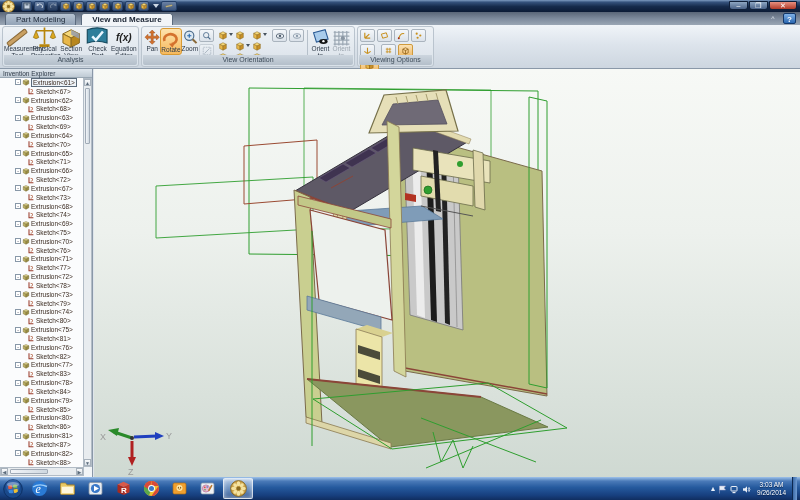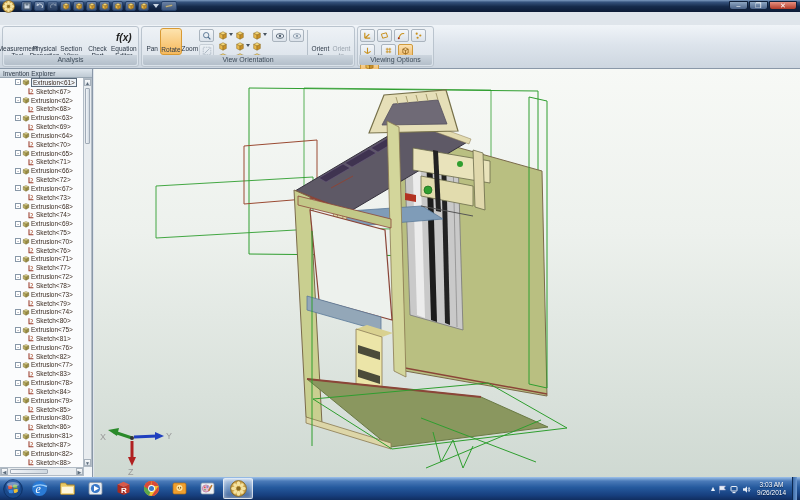--- a/index.html
+++ b/index.html
@@ -34,21 +34,21 @@
     background:linear-gradient(180deg,#7fb2e8,#2a66b0); border:1px solid #14386a; color:#fff; font-size:8px;
     font-weight:bold; text-align:center; line-height:11px; }
 
   
   #ribbon { position:absolute; left:0; top:25px; width:800px; height:44px;
     background:linear-gradient(180deg,#f0f4f8 0%, #dde4ec 45%, #cdd6e0 100%); border-bottom:1px solid #8a98a8; }
   .rgroup { position:absolute; top:1px; height:41px; border:1px solid #bac4ce; border-radius:3px;
     background:linear-gradient(180deg,#eef2f6,#d9e1e9); }
   .rgroup-label { position:absolute; left:1px; right:1px; bottom:1px; height:10px; font-size:7px; color:#3c4a58;
     text-align:center; line-height:10px; background:linear-gradient(180deg,#ccd5de,#b4bfca); border-radius:0 0 2px 2px; }
-  .bigbtn { display:flex; flex-direction:column; align-items:center; width:27px; padding-top:2px; }
+  .bigbtn { display:flex; flex-direction:column; width:27px; padding-top:2px; }
   .bigbtn .bicon { height:15px; display:flex; align-items:center; justify-content:center; }
   .bigbtn .blabel { font-size:6.5px; line-height:6.5px; color:#2c3846; text-align:center; margin-top:1px; }
   .bigbtn.disabled .blabel { color:#9aa4ae; }
   .bigbtn.hl { background:linear-gradient(180deg,#fde3ae,#f6b95c); border:1px solid #d89a34; border-radius:3px; }
   #grp-analysis { left:2px; width:137px; }
   #grp-analysis .row { display:flex; padding:1px 1px 0 1px; }
   #grp-vieworient { left:141px; width:214px; }
   #grp-viewopts { left:357px; width:77px; }
   .vo-row { display:flex; align-items:flex-start; padding:1px 2px 0 2px; }
   .smallbtn { width:15px; height:13px; border:1px solid #aab4be; border-radius:2px;
@@ -196,20 +196,26 @@
           </svg>
       </span>
     </div>
     <div id="win-controls">
       <div class="win-btn">–</div>
       <div class="win-btn">❐</div>
       <div class="win-btn close">✕</div>
     </div>
   </div>
 
+  <div id="tabrow">
+    <div class="tab">Part Modeling</div>
+    <div class="tab active">View and Measure</div>
+    <div id="ribbon-collapse">^</div>
+    <div id="help-btn">?</div>
+  </div>
 
   <div id="ribbon">
 
     <div class="rgroup" id="grp-analysis">
       <div class="row">
         <div class="bigbtn">
           <span class="bicon">
             <svg viewBox="0 0 16 16">
                 <rect x="1" y="6.6" width="13.5" height="2.6" rx="0.6" transform="rotate(-38 8 8)" fill="#c9a063" stroke="#8a6a3a" stroke-width="0.6"></rect>
               </svg>

